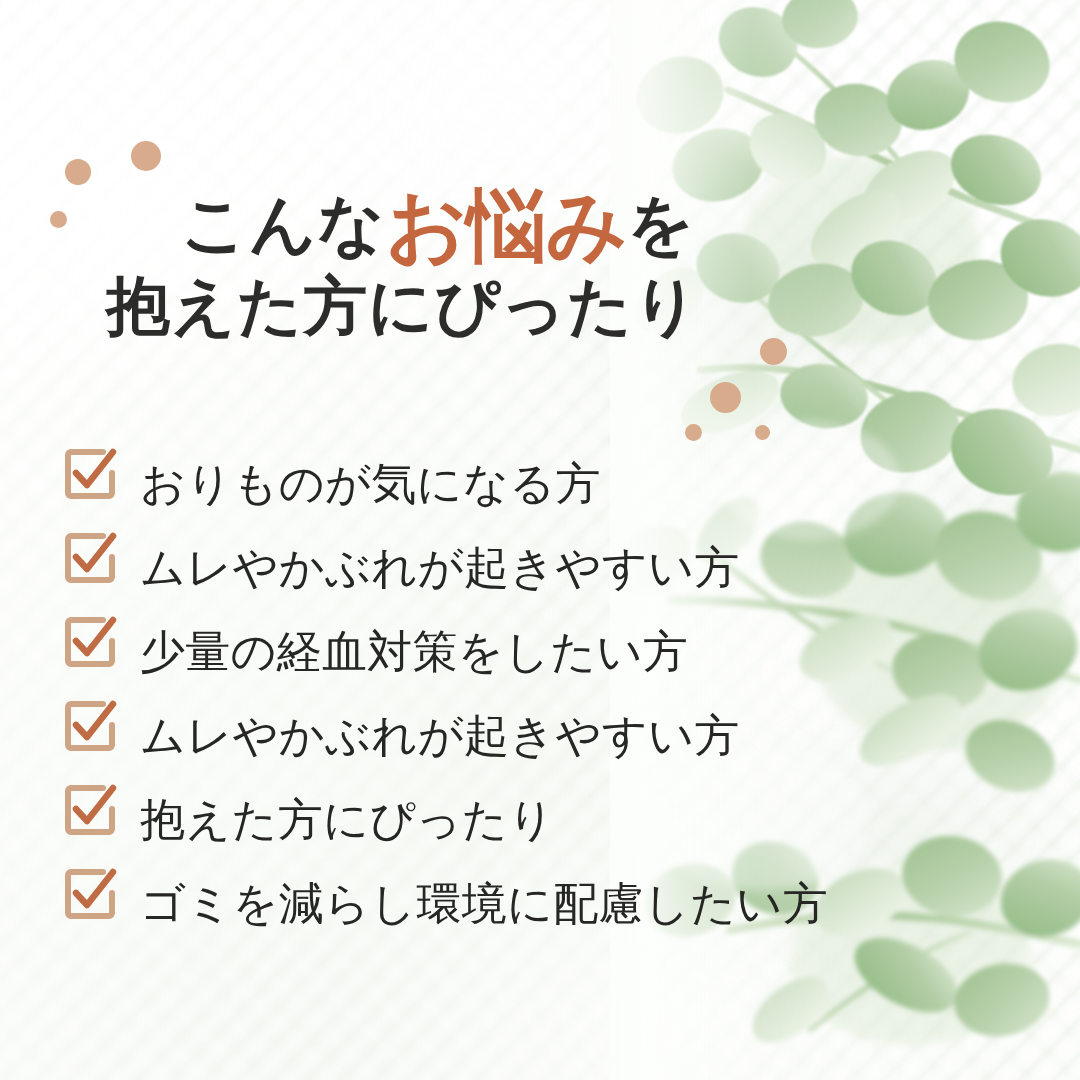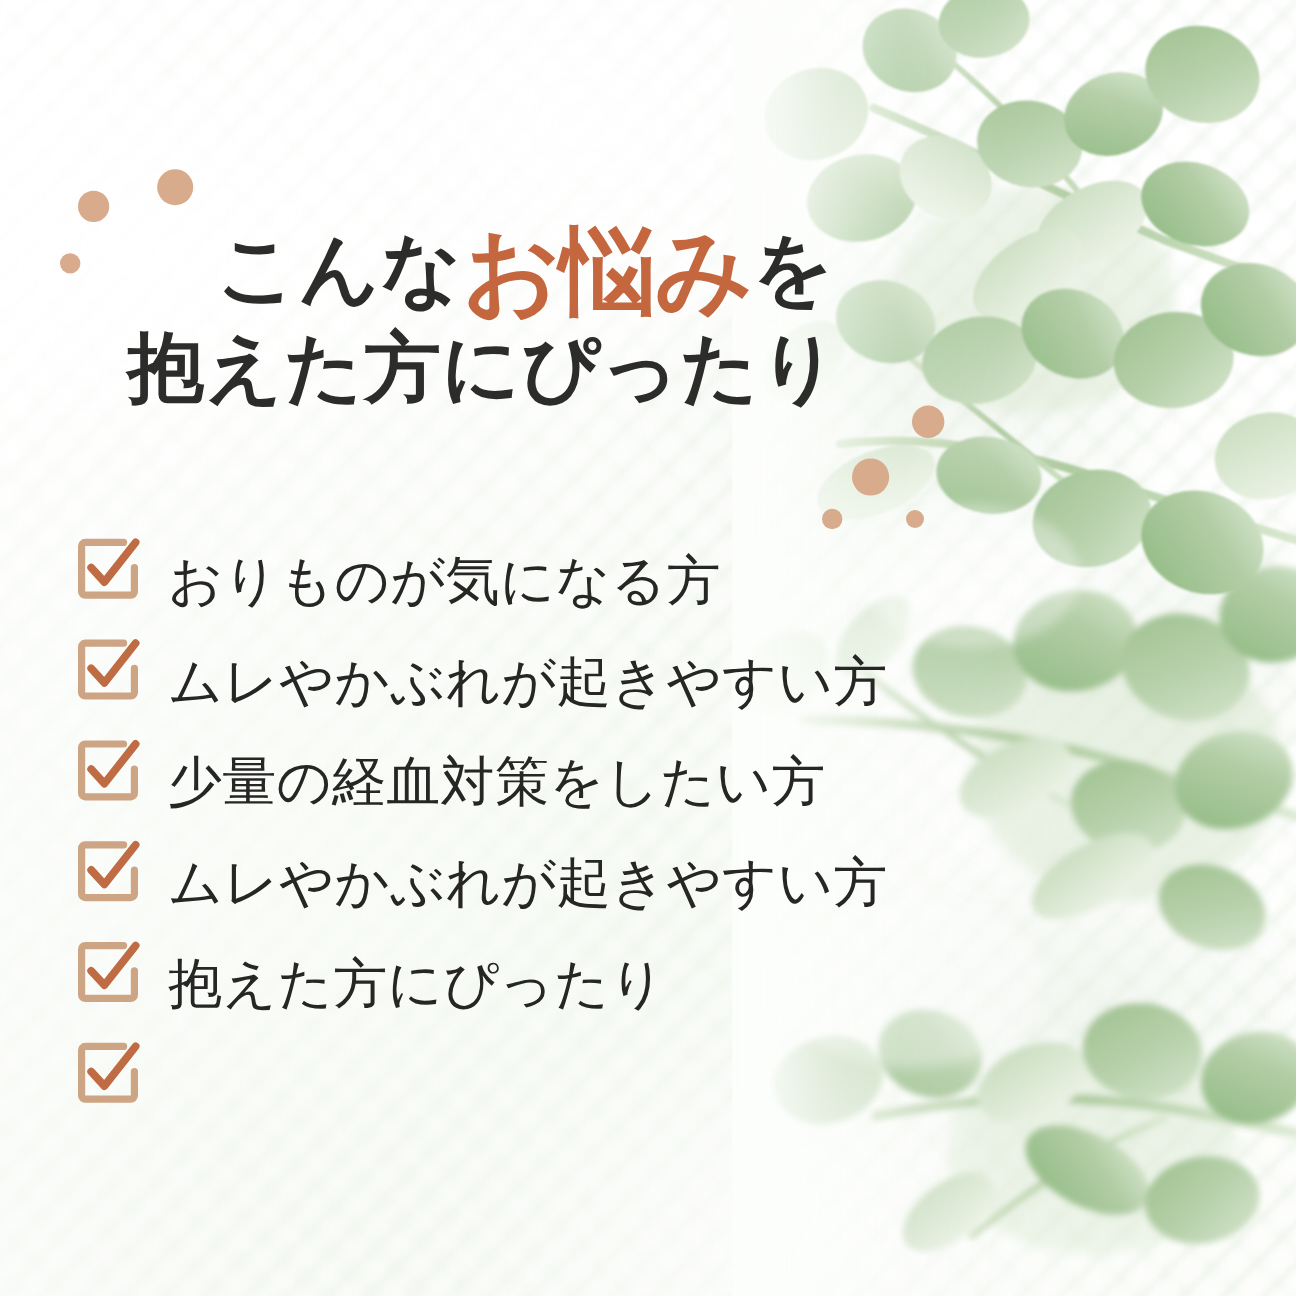--- a/index.html
+++ b/index.html
@@ -342,16 +342,17 @@
       <span class="check-label">抱えた方にぴったり</span>
     </div>
 
     <div class="check-row">
       <span class="check-icon">
         <svg width="56" height="56" viewBox="0 0 56 56" xmlns="http://www.w3.org/2000/svg">
           <path d="M41 6 H9 A3 3 0 0 0 6 9 V47 A3 3 0 0 0 9 50 H47 A3 3 0 0 0 50 47 V27" fill="none" stroke="#cda484" stroke-width="6" stroke-linecap="round" stroke-linejoin="round"></path>
           <path d="M14 27 L25 39 L51 6" fill="none" stroke="#bf6b43" stroke-width="6.5" stroke-linecap="round" stroke-linejoin="round"></path>
         </svg>
       </span>
+      <span class="check-label">ゴミを減らし環境に配慮したい方</span>
     </div>
 
   </div>
 </div>
 
 </body></html>

